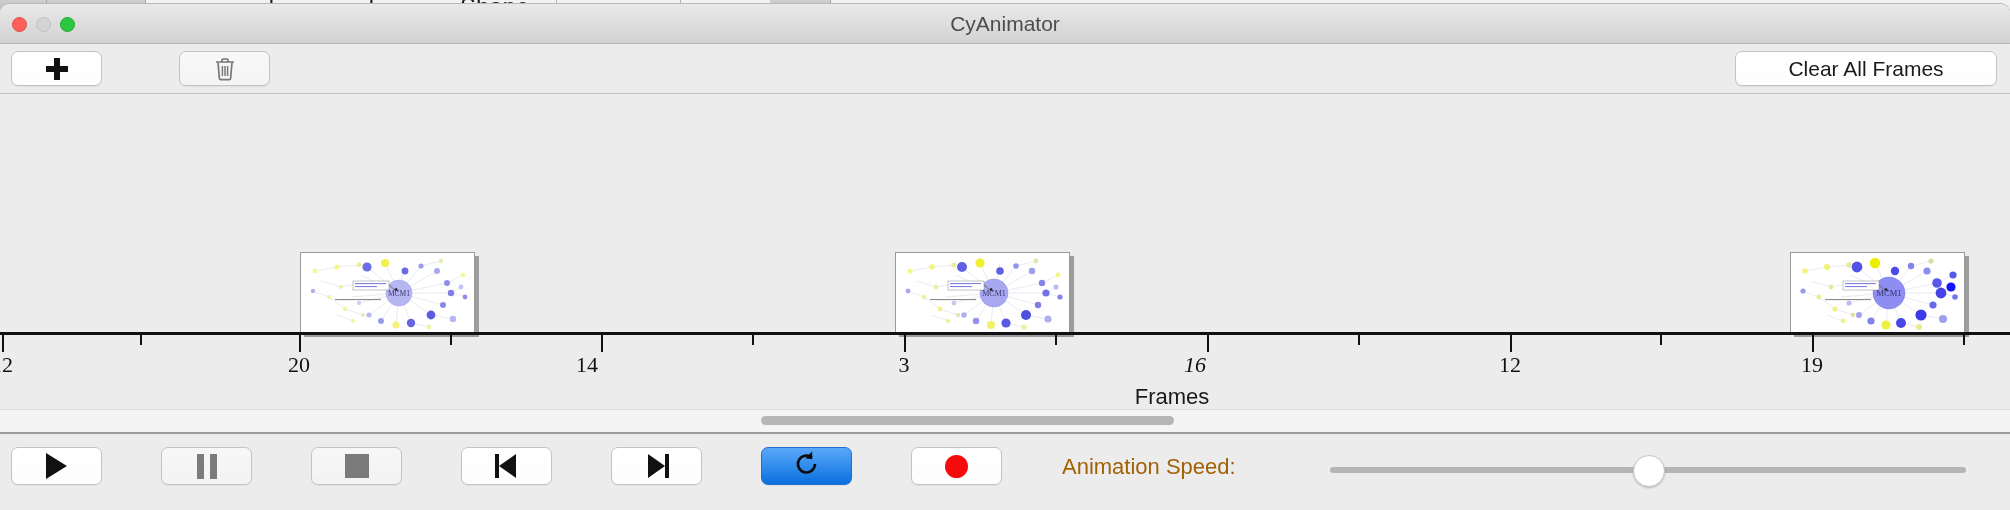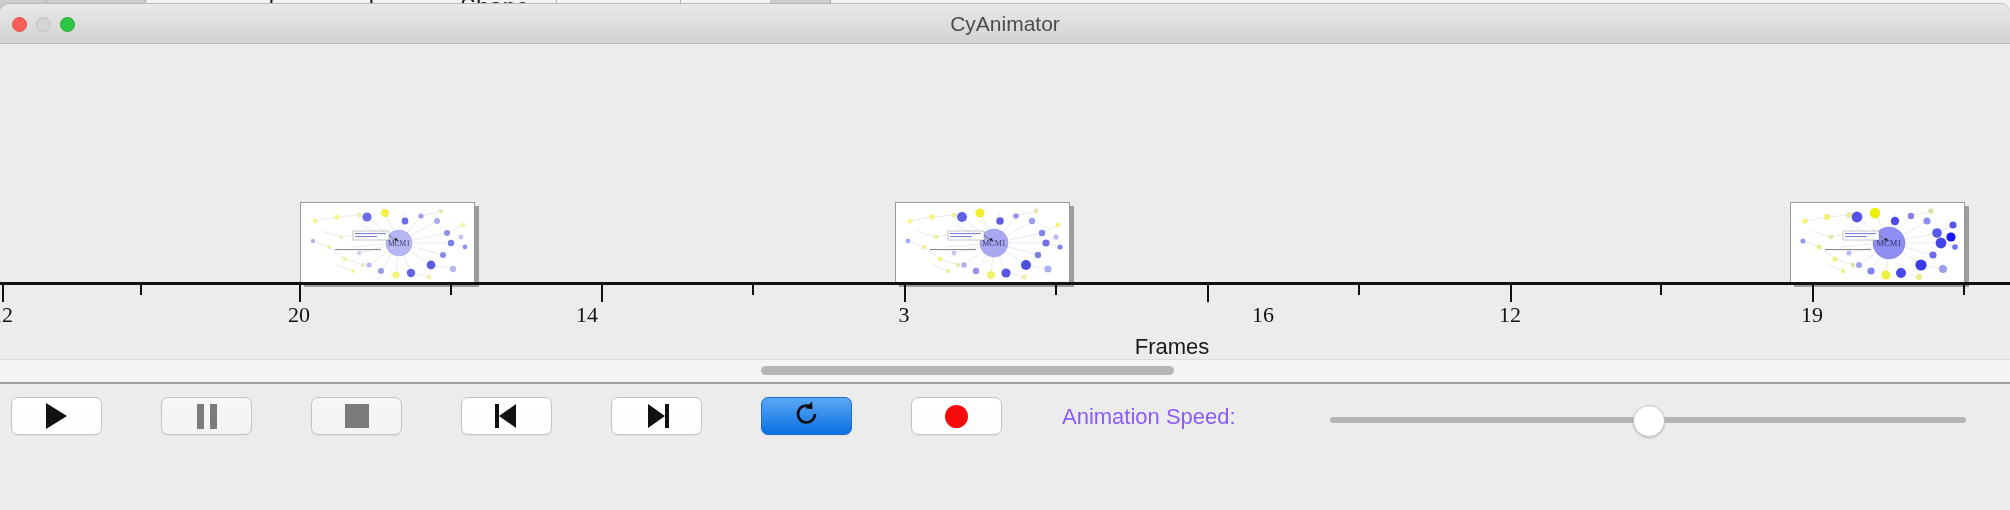--- a/index.html
+++ b/index.html
@@ -272,21 +272,21 @@
     border-left: 17px solid #111;
     border-top: 12px solid transparent;
     border-bottom: 12px solid transparent;
   }
   .ico-record { width: 23px; height: 23px; border-radius: 50%; background: #f50b0b; }
 
   .speed-label {
     position: absolute;
     top: 20px;
     font-size: 22px;
-    color: #8b5cf6;
+    color: #a16207;
     font-family: "Liberation Sans", sans-serif;
     white-space: nowrap;
   }
   .slider {
     position: absolute;
     top: 33px;
     height: 6px;
     border-radius: 3px;
     background: #b5b5b5;
     cursor: default;
@@ -330,20 +330,36 @@
 
     <div class="titlebar">
       <div class="traffic">
         <div class="light close"></div>
         <div class="light min"></div>
         <div class="light max"></div>
       </div>
       <div class="win-title">CyAnimator</div>
     </div>
 
+    <div class="toolbar">
+      <div class="btn btn-add">
+        <span class="plus-icon"></span>
+      </div>
+      <div class="btn btn-del dim">
+        <span class="trash-icon">
+          <svg width="22" height="24" viewBox="0 0 22 24" aria-hidden="true">
+            <path d="M2 5 H20" stroke="#777" stroke-width="1.7" fill="none"></path>
+            <path d="M8 5 V3 a1 1 0 0 1 1-1 h4 a1 1 0 0 1 1 1 v2" stroke="#777" stroke-width="1.7" fill="none"></path>
+            <path d="M4 5.5 L5.4 21.4 a1.4 1.4 0 0 0 1.4 1.3 h8.4 a1.4 1.4 0 0 0 1.4-1.3 L18 5.5" stroke="#777" stroke-width="1.7" fill="none"></path>
+            <path d="M8.4 9 V19 M11 9 V19 M13.6 9 V19" stroke="#777" stroke-width="1.5" fill="none"></path>
+          </svg>
+        </span>
+      </div>
+      <div class="btn btn-clear">Clear All Frames</div>
+    </div>
 
     <div class="timeline">
 
       <div class="frame" style="left:300px;">
         <svg class="net" viewBox="0 0 173 79" preserveAspectRatio="none">
           <g stroke="#c9c9d8" stroke-width="0.4" fill="none">
             <path d="M98 40 L60 22"></path>
               <path d="M98 40 L66 14"></path>
               <path d="M98 40 L84 10"></path>
             <path d="M98 40 L104 10"></path>
@@ -598,21 +614,21 @@
       <div class="tick major" style="left:601px;"></div>
       <div class="tick major" style="left:904px;"></div>
       <div class="tick major" style="left:1207px;"></div>
       <div class="tick major" style="left:1510px;"></div>
       <div class="tick major" style="left:1812px;"></div>
 
       <div class="tick-label" style="left:2px;">12</div>
       <div class="tick-label" style="left:299px;">20</div>
       <div class="tick-label" style="left:587px;">14</div>
       <div class="tick-label" style="left:904px;">3</div>
-      <div class="tick-label" style="left:1263px;">16</div>
+      <div class="tick-label" style="left:1195px;font-style:italic;">16</div>
       <div class="tick-label" style="left:1510px;">12</div>
       <div class="tick-label" style="left:1812px;">19</div>
 
       <div class="axis-title" style="left:1172px;">Frames</div>
     </div>
 
     <div class="hscroll-wrap">
       <div class="hscroll-thumb"></div>
     </div>
 

